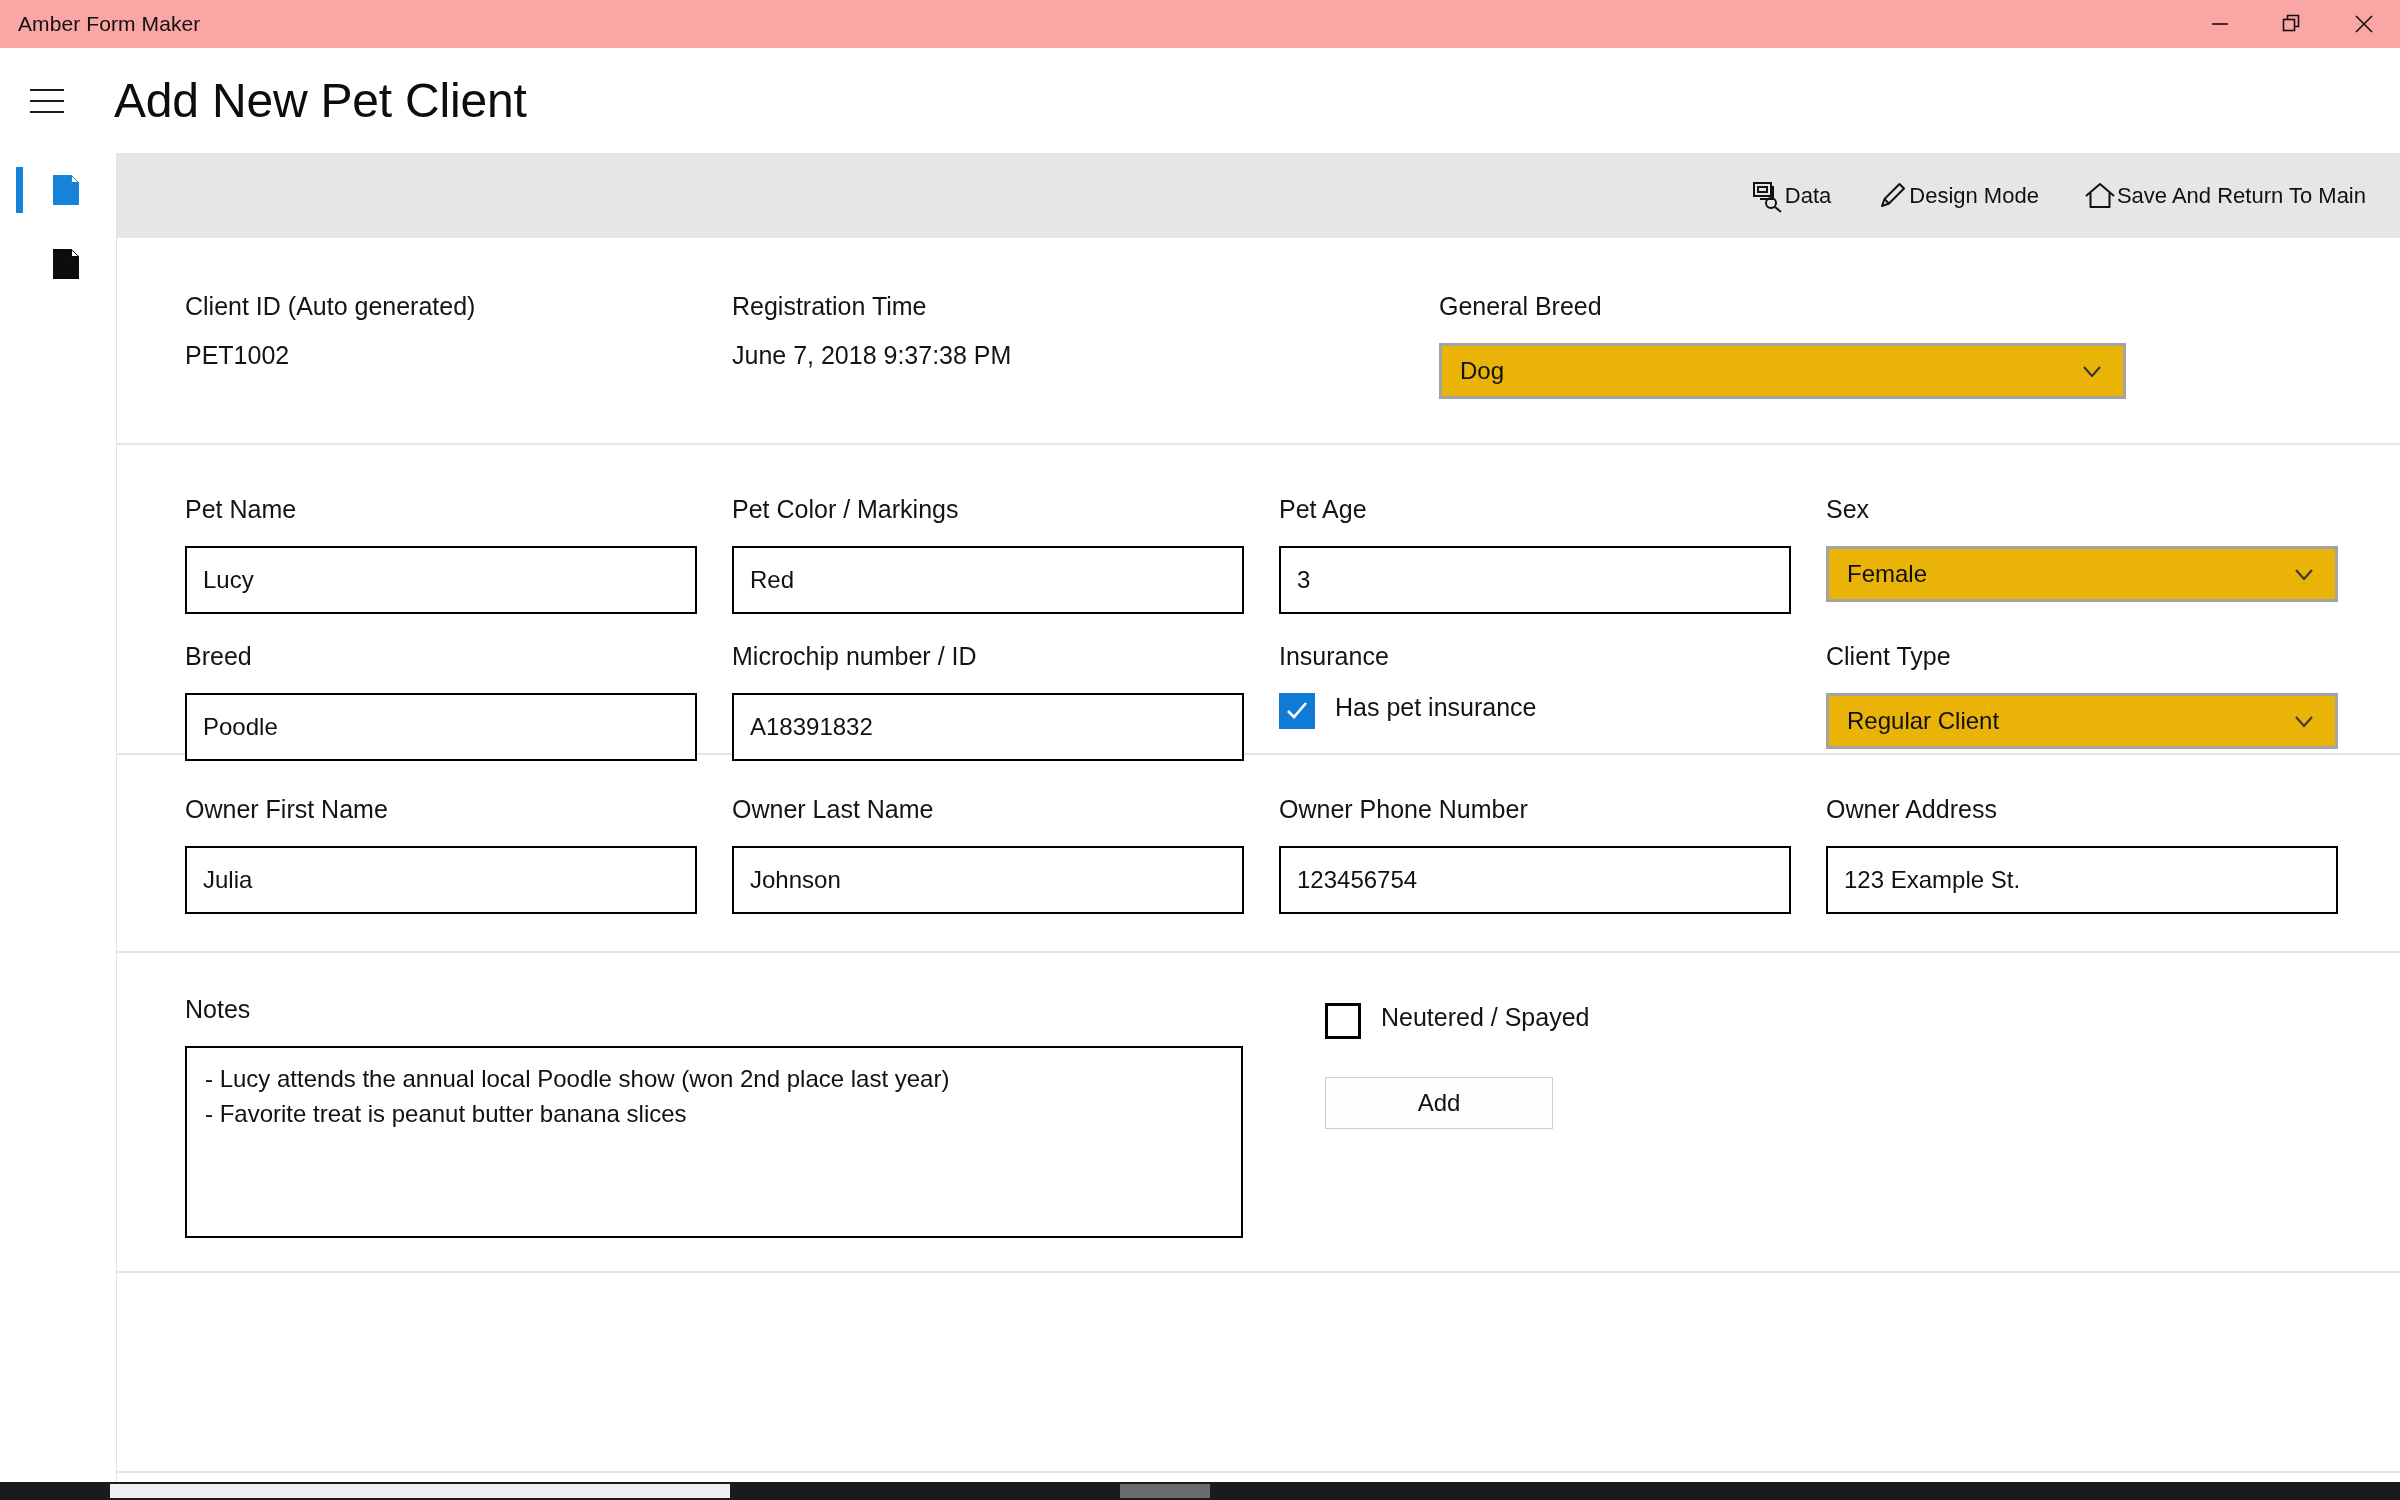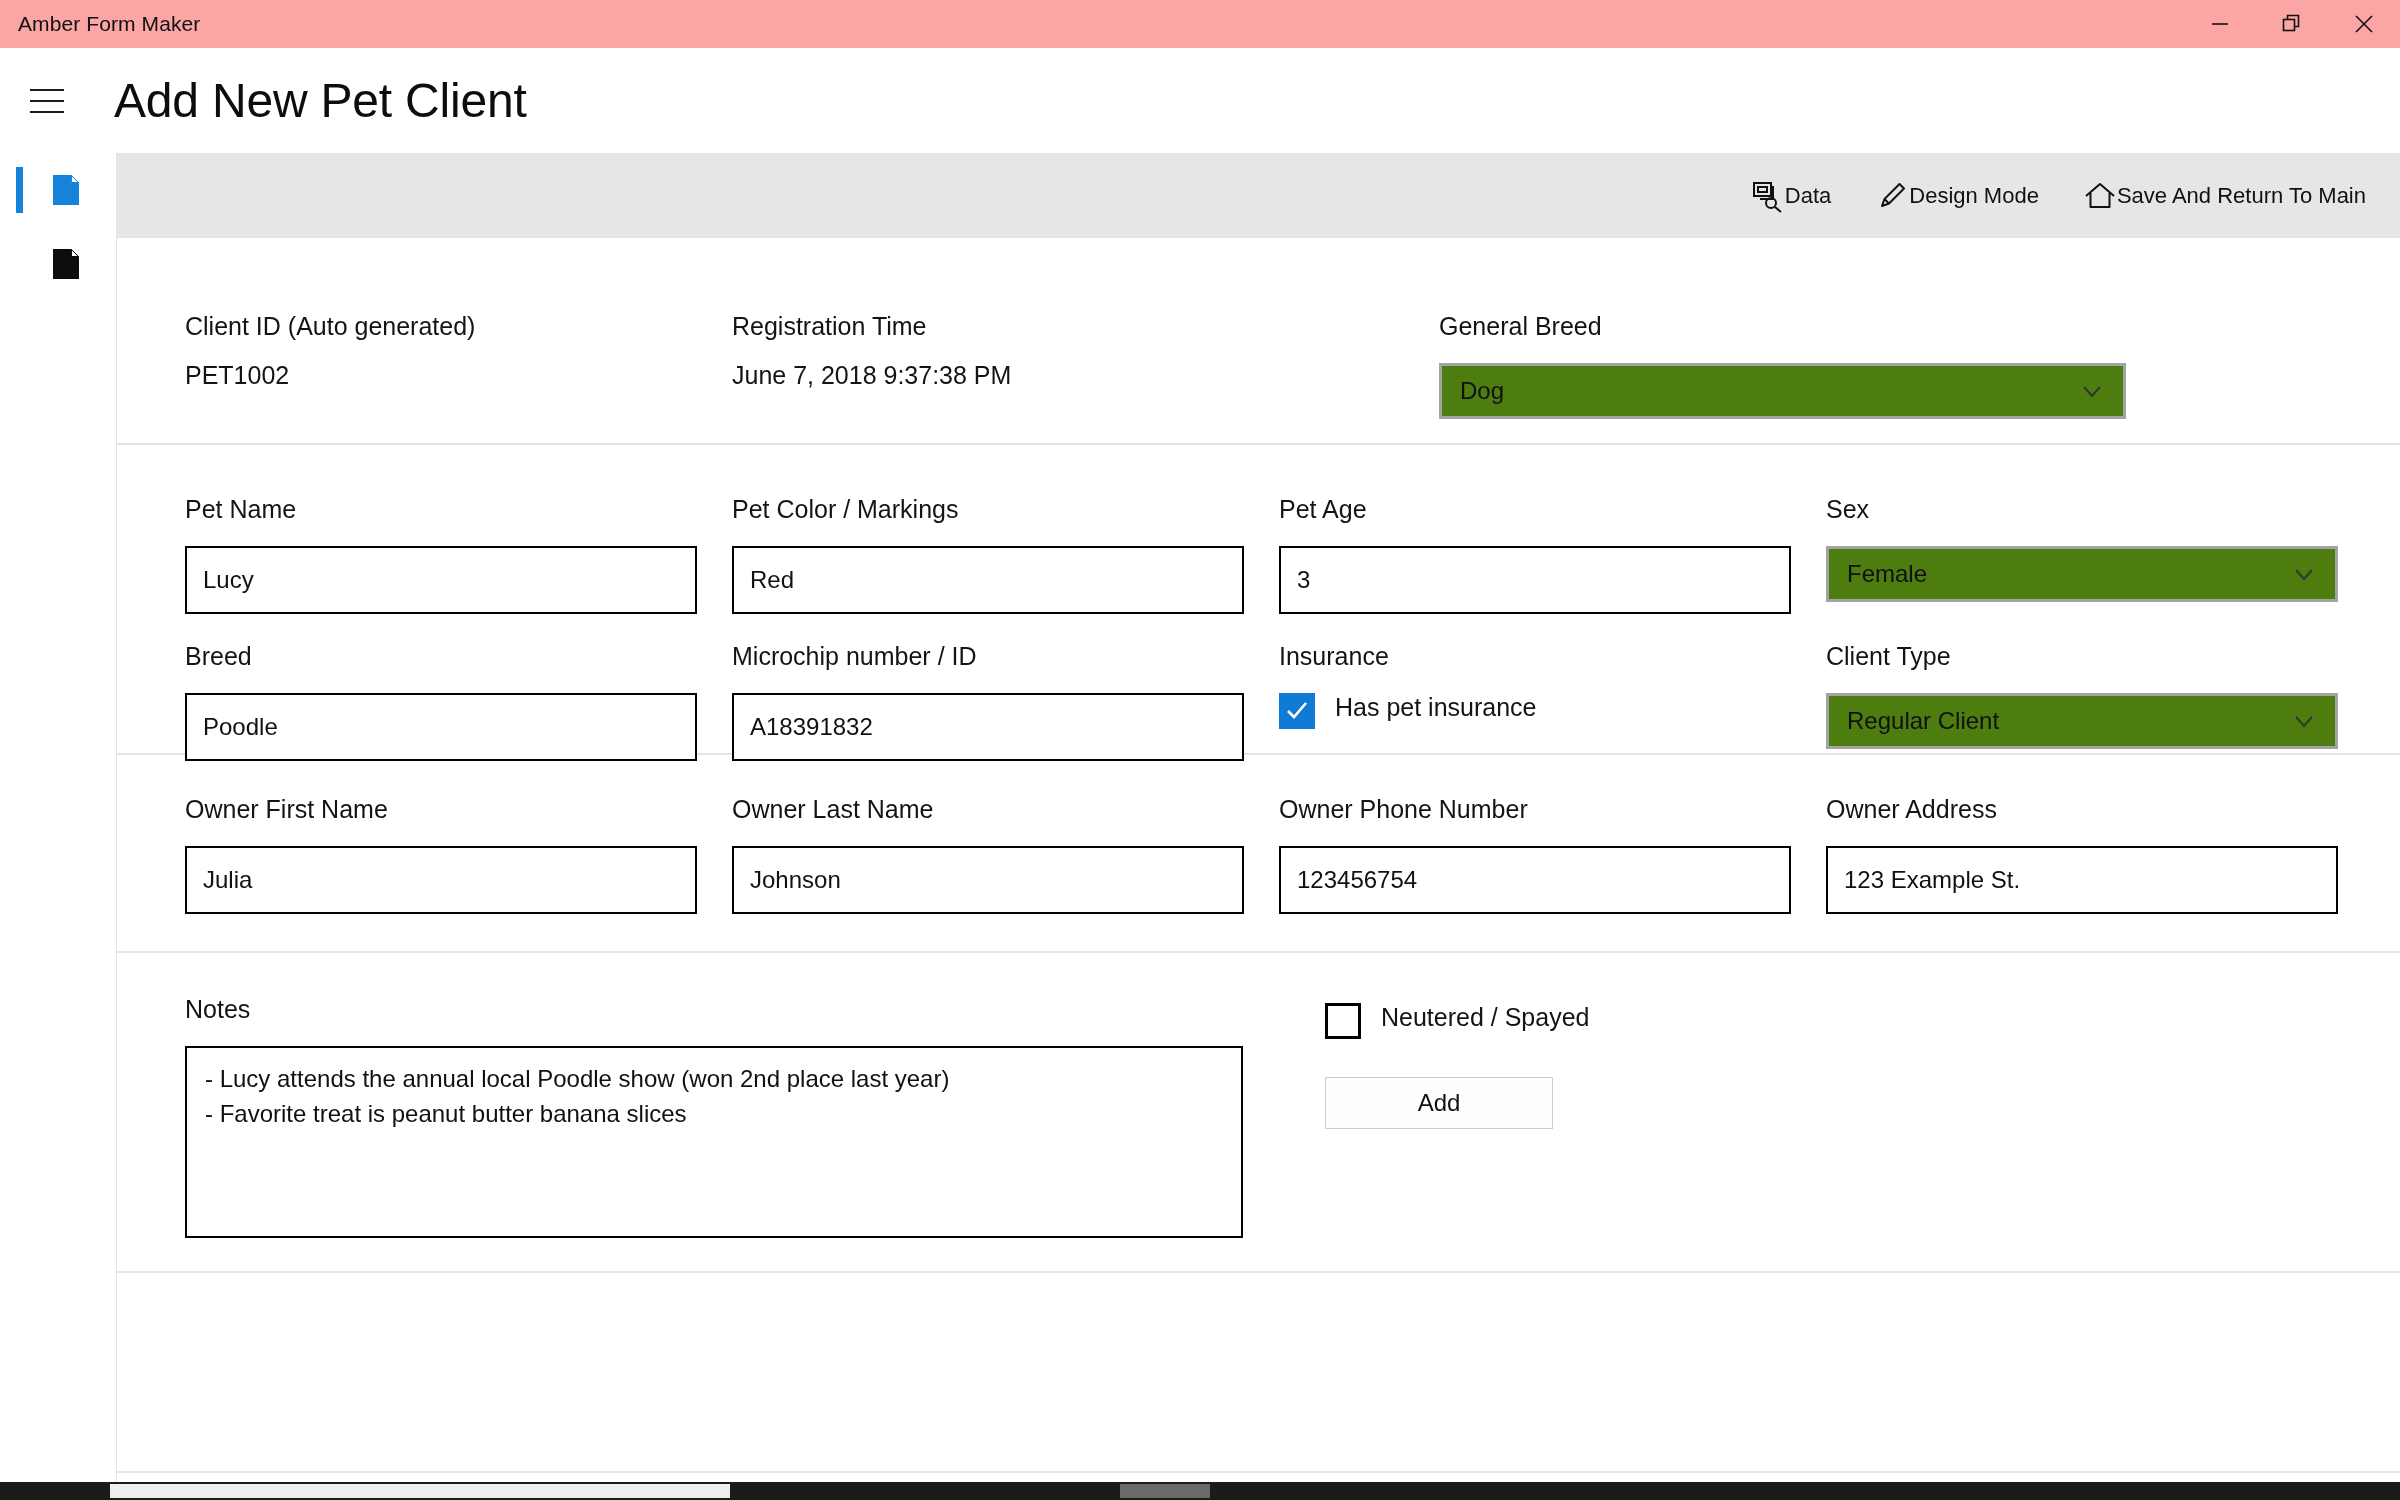--- a/index.html
+++ b/index.html
@@ -96,21 +96,21 @@
   }
   .tool-icon { width: 34px; height: 34px; display: block; flex: 0 0 34px; }
 
   
   .section {
     border-bottom: 2px solid #e4e4e4;
     padding: 0 0 0 0;
   }
   .section-inner { padding-left: 68px; padding-right: 48px; }
 
-  .sec1 { height: 207px; padding-top: 76px; }
+  .sec1 { height: 207px; padding-top: 56px; }
   .sec2 { height: 310px; padding-top: 52px; }
   .sec3 { height: 198px; padding-top: 42px; }
   .sec4 { height: 320px; padding-top: 44px; }
   .sec5 { height: 200px; }
 
   .row { display: flex; }
   .col {
     width: 547px;
     flex: 0 0 547px;
   }
@@ -134,21 +134,21 @@
     background: #ffffff;
     display: flex; align-items: center;
     padding-left: 16px;
     font-size: 24px;
     color: #111;
   }
 
   .combobox {
     width: 687px; height: 56px;
     border: 3px solid #a3a3a3;
-    background: #4d7c0f;
+    background: #eab308;
     display: flex; align-items: center; justify-content: space-between;
     padding: 0 18px 0 18px;
     font-size: 24px;
     color: #111;
   }
   .combobox.narrow { width: 512px; }
   .chev { width: 26px; height: 26px; flex: 0 0 26px; }
 
   .sub-gap { height: 30px; }
 

